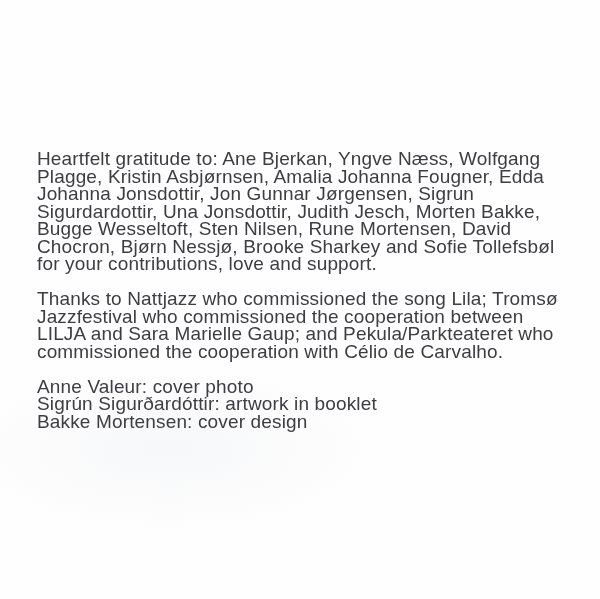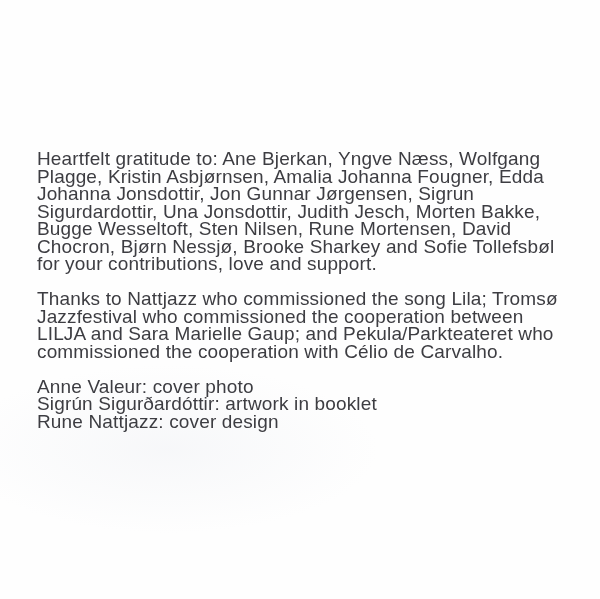--- a/index.html
+++ b/index.html
@@ -41,16 +41,16 @@
 </head>
 <body>
 
 <div class="page">
   <div class="text-block">
     <p>Heartfelt gratitude to: Ane Bjerkan, Yngve Næss, Wolfgang Plagge, Kristin Asbjørnsen, Amalia Johanna Fougner, Edda Johanna Jonsdottir, Jon Gunnar Jørgensen, Sigrun Sigurdardottir, Una Jonsdottir, Judith Jesch, Morten Bakke, Bugge Wesseltoft, Sten Nilsen, Rune Mortensen, David Chocron, Bjørn Nessjø, Brooke Sharkey and Sofie Tollefsbøl for your contributions, love and support.</p>
     <p>Thanks to Nattjazz who commissioned the song Lila; Tromsø Jazzfestival who commissioned the cooperation between LILJA and Sara Marielle Gaup; and Pekula/Parkteateret who commissioned the cooperation with Célio de Carvalho.</p>
     <div class="credit-lines">
       <p>Anne Valeur: cover photo</p>
       <p>Sigrún Sigurðardóttir: artwork in booklet</p>
-      <p>Rune Nattjazz: cover design</p>
+      <p>Bakke Mortensen: cover design</p>
     </div>
   </div>
 </div>
 
 </body></html>

